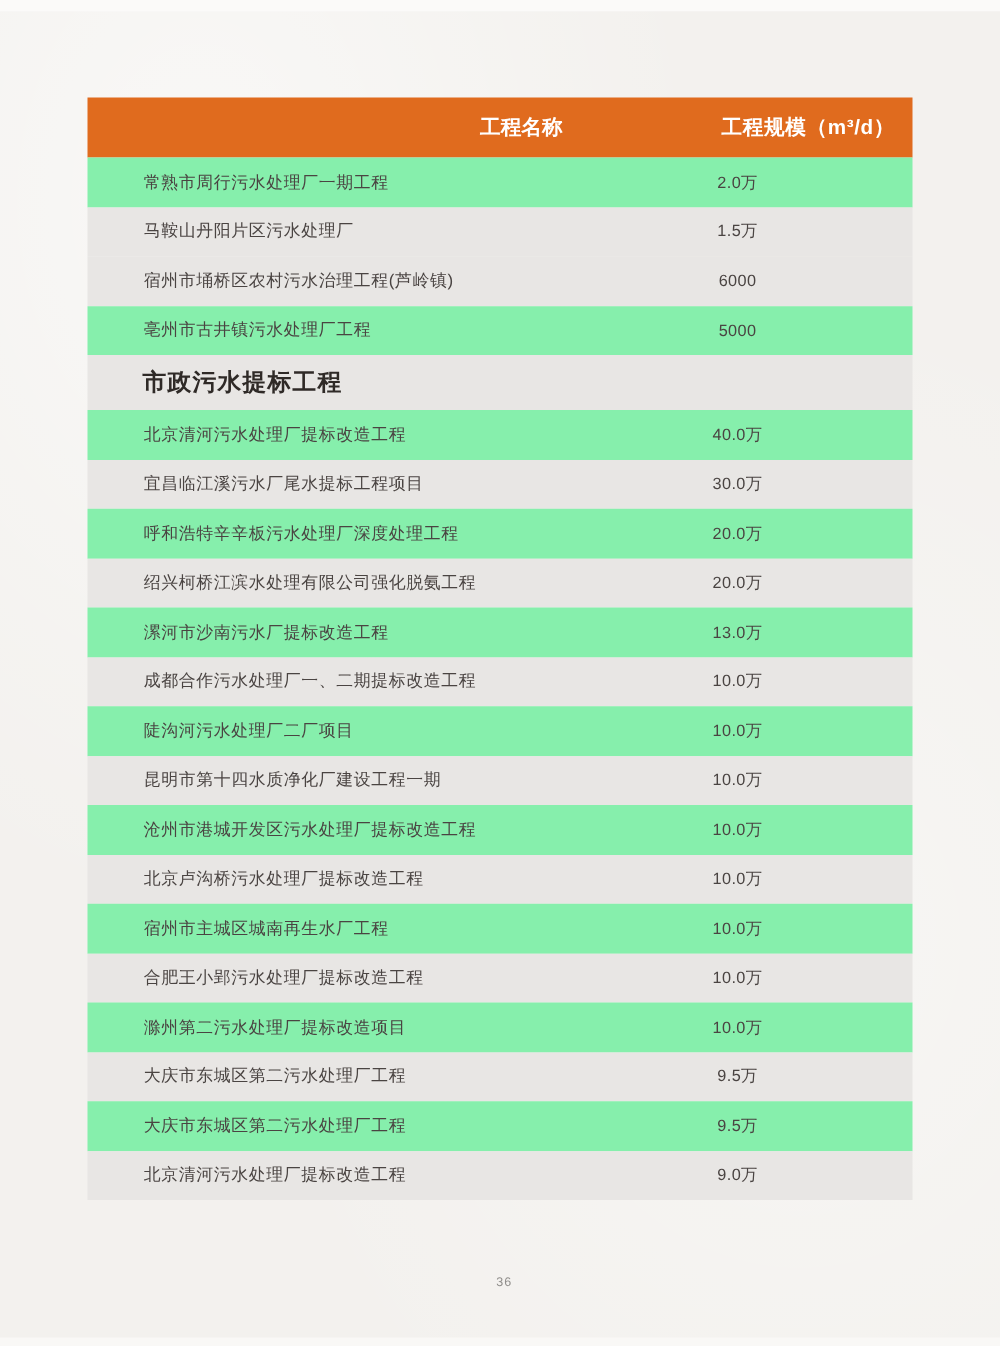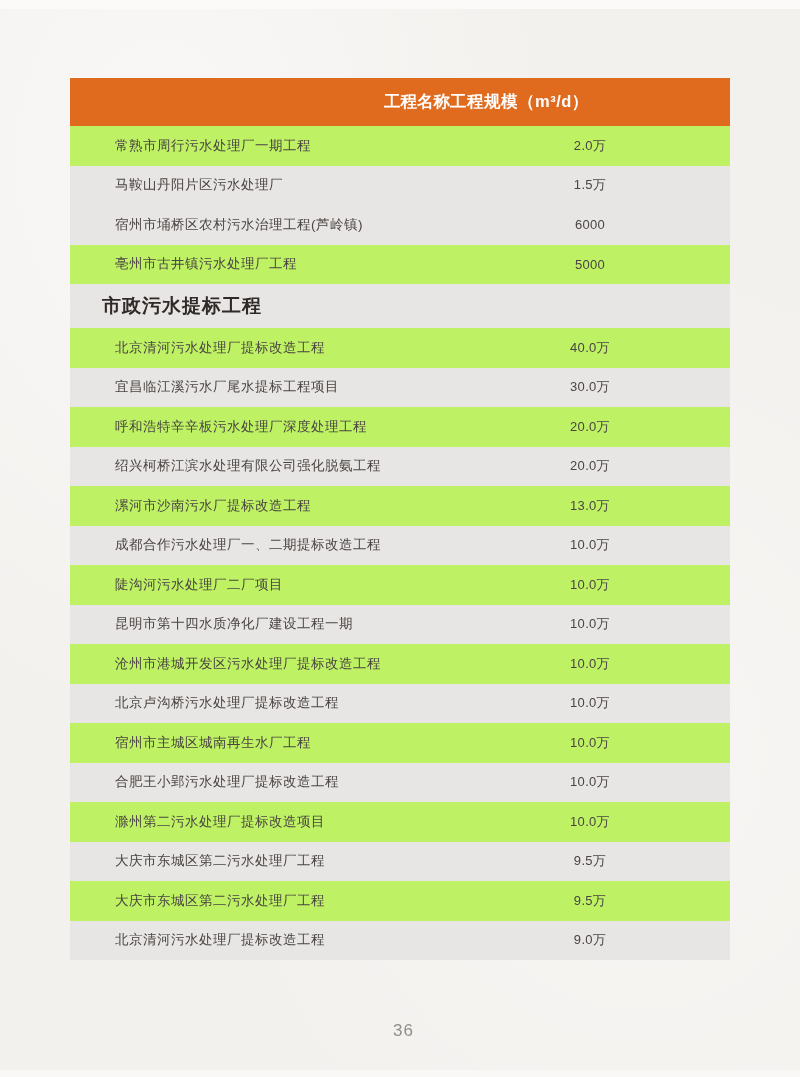--- a/index.html
+++ b/index.html
@@ -32,47 +32,47 @@
   }
   .thead {
     display: flex; align-items: center;
     height: 48px;
     background: var(--header-bg, #e06b1e);
     color: #ffffff;
     font-weight: bold;
     font-size: 16.5px;
   }
   .thead .c1 { flex: 1 1 auto; padding-left: 47px; text-align: right; }
-  .thead .c2 { width: 280px; text-align: left; padding-right: 24px; letter-spacing: 0.5px; }
+  .thead .c2 { width: 280px; text-align: right; padding-right: 14px; letter-spacing: 0.5px; }
   .row {
     display: flex; align-items: center;
     min-height: 39.5px;
-    background: #bef264;
+    background: #86efac;
     color: var(--text-col, #4a4442);
     font-size: 13.5px;
   }
   .row.alt { background: var(--alt-bg, #e8e6e4); }
   .row .c1 { flex: 1 1 auto; padding-left: 45px; letter-spacing: 0.5px; }
   .row .c2 { width: 280px; text-align: center; font-size: 13px; letter-spacing: 0.3px; }
   .section-row {
     display: flex; align-items: center;
     min-height: 44px;
     background: var(--alt-bg, #e8e6e4);
     color: var(--section-col, #2f2a27);
     font-size: 19px;
     font-weight: bold;
     letter-spacing: 1px;
   }
-  .section-row .c1 { padding-left: 32px; }
+  .section-row .c1 { padding-left: 44px; }
   .page-number {
     position: absolute;
     left: 7px; right: 0;
     top: 1021px;
     text-align: center;
-    font-size: 17px;
+    font-size: 10px;
     color: var(--pagenum-col, #908e8b);
     letter-spacing: 1px;
   }
 </style>
 </head>
 <body>
 
 <div class="paper"></div>
 
 <div class="table-wrap">

